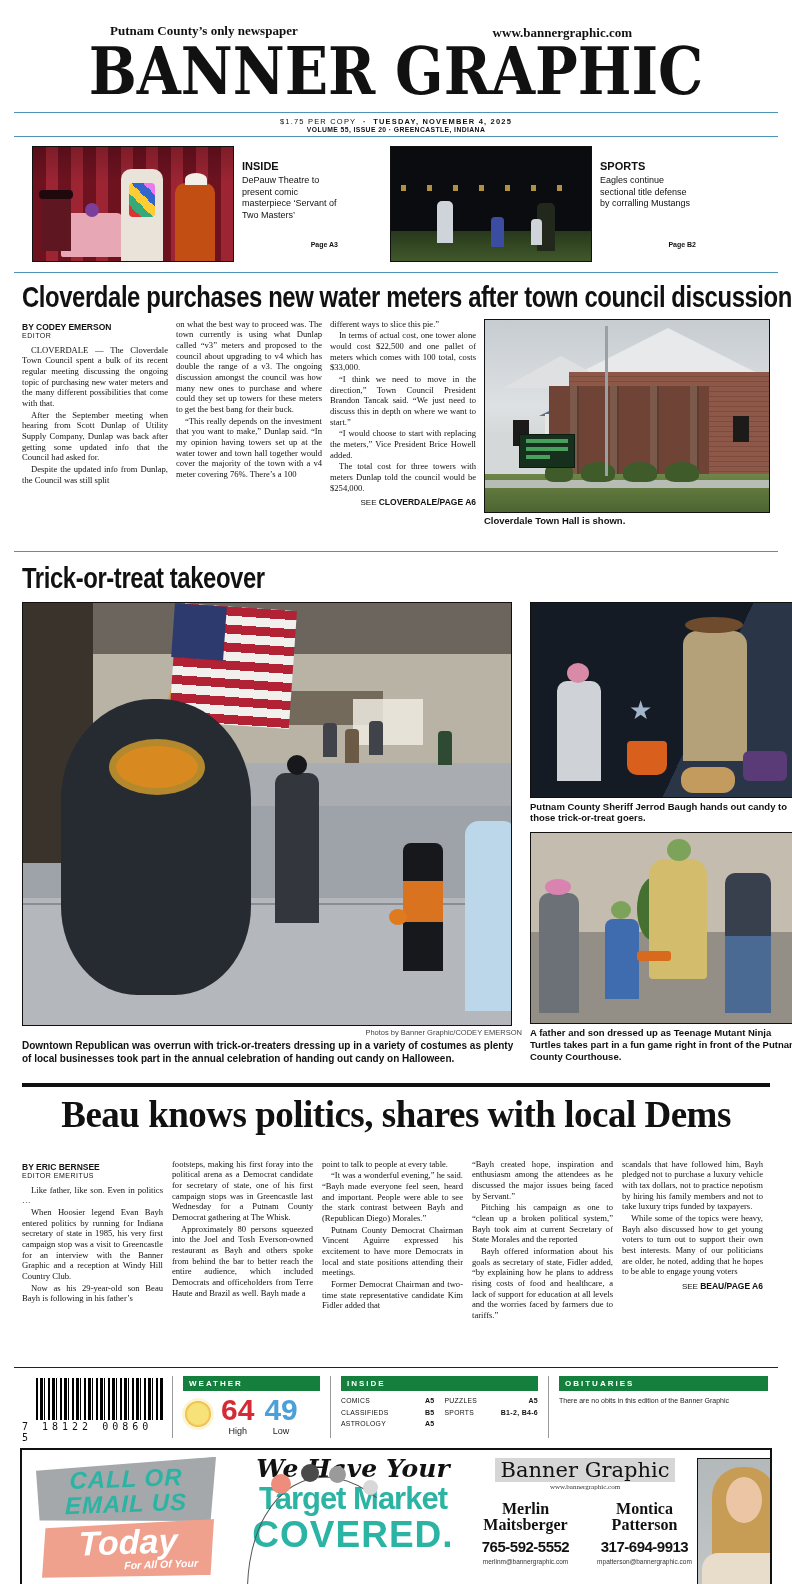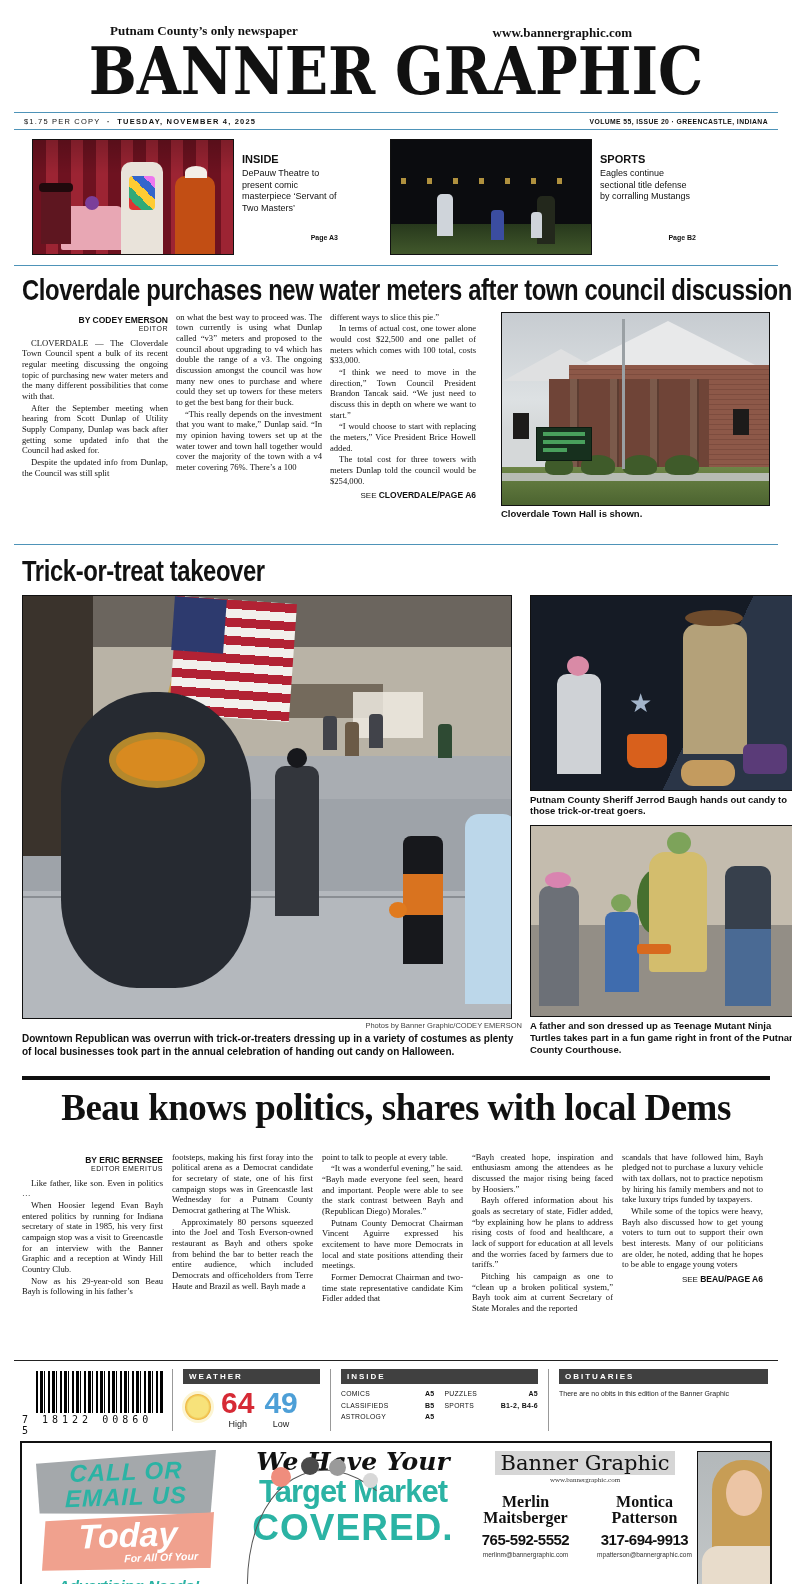--- a/index.html
+++ b/index.html
@@ -6,21 +6,21 @@
   body { background:#fff; font-family:"Liberation Serif", serif; color:#111; }
   .page { width:792px; height:1584px; margin:0 auto; background:#fff; overflow:hidden; position:relative; }
 
   
   .masthead { height:112px; padding-top:24px; position:relative; }
   .mast-top { display:flex; justify-content:space-between; width:560px; margin:0 auto 0 110px; font:bold 13px/1 "Liberation Serif", serif; }
   .mast-top .site { position:absolute; right:160px; top:26px; }
   .mast-title { text-align:center; font:bold 58px/1 "DejaVu Serif", serif; letter-spacing:0px; transform:scaleY(1.12) scaleX(.98); transform-origin:center top; margin-top:2px; }
 
   
-  .infobar { border-top:1px solid #4e93b8; border-bottom:1px solid #4e93b8; margin:0 14px; padding:4px 10px 3px; display:flex; justify-content:space-between; align-items:center; }
+  .infobar { border-top:1px solid #4e93b8; border-bottom:1px solid #4e93b8; margin:0 14px; padding:4px 10px 3px; display:flex; justify-content:space-between; align-items:center;flex-direction:column; }
   .infobar .left { font:bold 7.5px "Liberation Sans", sans-serif; letter-spacing:1.2px; }
   .infobar .left .plain { font-weight:normal; }
   .infobar .right { font:bold 6.8px "Liberation Sans", sans-serif; letter-spacing:.4px; }
 
   
   .teaser-strip { height:136px; margin:0 14px; border-bottom:1px solid #4e93b8; display:flex; gap:8px; padding:9px 8px 8px 18px; }
   .teaser { display:flex; gap:8px; }
   .teaser-photo { width:202px; height:116px; border:1px solid #111; position:relative; overflow:hidden; flex:none; }
   .teaser-txt { width:96px; padding-top:14px; position:relative; }
   .teaser-txt h3 { font:bold 11px "Liberation Sans", sans-serif; margin-bottom:3px; }
@@ -45,30 +45,30 @@
   .ph-football .field { position:absolute; left:0; right:0; bottom:0; height:30px; background:linear-gradient(#27381c,#41582b); }
   .ph-football .lights { position:absolute; top:38px; left:10px; right:10px; height:6px; background:repeating-linear-gradient(90deg,#d9b24a 0 5px,transparent 5px 26px); opacity:.8; }
   .ph-football .p1 { position:absolute; left:46px; bottom:18px; width:16px; height:42px; background:#cfd4da; border-radius:5px 5px 0 0; }
   .ph-football .p2 { position:absolute; left:100px; bottom:14px; width:13px; height:30px; background:#3b4da0; border-radius:4px 4px 0 0; }
   .ph-football .p3 { position:absolute; right:36px; bottom:10px; width:18px; height:48px; background:#23281c; border-radius:5px 5px 0 0; }
   .ph-football .p4 { position:absolute; left:140px; bottom:16px; width:11px; height:26px; background:#cfd4da; border-radius:4px 4px 0 0; }
 
   
   .story1 { margin:0 22px; }
   .hl-cond { font:800 30px/1.06 "Liberation Sans", sans-serif; letter-spacing:-.5px; white-space:nowrap; transform:scaleX(.795); transform-origin:left center; margin:8px 0 6px; }
-  .byline { text-align:right; padding:3px 0 6px; }
+  .byline { text-align:left; padding:3px 0 6px; }
   .byline .by { font:bold 8.5px "Liberation Sans", sans-serif; }
   .byline .ti { font:7px "Liberation Sans", sans-serif; letter-spacing:.5px; }
   .s1-body { display:flex; gap:8px; }
   .newscol { width:146px; flex:none; height:224px; overflow:hidden; }
   .newscol p { font:8.6px/1.24 "Liberation Serif", serif; text-align:justify; text-indent:9px; margin-bottom:1px; }
   .newscol p.cont { text-indent:0; }
   .jump { text-align:right; font:8px "Liberation Sans", sans-serif; margin-top:4px; }
   .jump b { font-size:8.5px; }
-  .s1-photo-wrap { flex:1;margin-left:17px; }
+  .s1-photo-wrap { flex:1; }
   .ph-townhall { width:100%; height:194px; border:1px solid #111; position:relative; overflow:hidden; background:linear-gradient(#c7ccd1,#dde1e3 45%,#d5d8d9 60%); }
   .ph-townhall .grass { position:absolute; left:0; right:0; bottom:0; height:38px; background:linear-gradient(#6d8547,#4c6430); }
   .ph-townhall .walk { position:absolute; left:0; bottom:24px; width:100%; height:8px; background:#b7bcb4; }
   .ph-townhall .bldg { position:absolute; right:0; top:52px; width:200px; height:112px; background:repeating-linear-gradient(#8d5848 0 4px,#7d4c3e 4px 5px); }
   .ph-townhall .roof1 { position:absolute; right:6px; top:8px; width:0; height:0; border-left:95px solid transparent; border-right:95px solid transparent; border-bottom:48px solid #e8e9ea; }
   .ph-townhall .roof2 { position:absolute; right:150px; top:36px; width:0; height:0; border-left:58px solid transparent; border-right:58px solid transparent; border-bottom:32px solid #dfe0e1; }
   .ph-townhall .porch { position:absolute; right:60px; top:66px; width:160px; height:98px; background:#6f4437; }
   .ph-townhall .col1,.ph-townhall .col2,.ph-townhall .col3,.ph-townhall .col4 { position:absolute; top:66px; width:9px; height:98px; background:#7b5a4b; box-shadow:inset -2px 0 #5c3d32; }
   .ph-townhall .col1{right:70px}.ph-townhall .col2{right:110px}.ph-townhall .col3{right:150px}.ph-townhall .col4{right:190px}
   .ph-townhall .win { position:absolute; width:16px; height:26px; background:#1d1b1a; top:96px; }
@@ -137,21 +137,21 @@
   .newscol2 p { font:8.6px/1.24 "Liberation Serif", serif; text-align:justify; text-indent:9px; margin-bottom:1px; }
   .newscol2 p.cont { text-indent:0; }
 
   
   .rule-thin { border-top:1.5px solid #222; margin:10px 14px 0; }
   .bottombar { display:flex; margin:8px 14px 0; height:62px; }
   .bc { width:158px; flex:none; padding-left:8px; position:relative; }
   .bc .bars { height:42px; margin:2px 8px 0 14px; background:repeating-linear-gradient(90deg,#000 0 2px,#fff 2px 4px,#000 4px 7px,#fff 7px 8px,#000 8px 9px,#fff 9px 12px); }
   .bc .digits { font:10px "DejaVu Sans Mono", monospace; letter-spacing:4px; margin-top:1px; }
   .bbox { border-left:1px solid #999; padding:0 10px; flex:none; }
-  .bbox .bhead { background:#404040; color:#fff; font:bold 8px "Liberation Sans", sans-serif; letter-spacing:2px; padding:3px 6px; }
+  .bbox .bhead { background:#15803d; color:#fff; font:bold 8px "Liberation Sans", sans-serif; letter-spacing:2px; padding:3px 6px; }
   .wx { width:158px; }
   .wx .wrow { display:flex; align-items:flex-start; gap:10px; padding:4px 2px 0 2px; }
   .sun { width:26px; height:26px; margin-top:6px; border-radius:50%; background:radial-gradient(circle at 50% 50%, #f7e27a 0 55%, #edb43c 70%, #e8960f); box-shadow:0 0 0 3px #f7e27a55; }
   .wx .t-high { color:#d62a35; font:bold 30px/1 "Liberation Sans", sans-serif; }
   .wx .t-low { color:#4d9fd7; font:bold 30px/1 "Liberation Sans", sans-serif; }
   .wx .t-lab { font:9px "Liberation Sans", sans-serif; color:#222; text-align:center; margin-top:1px; }
   .ins { width:218px; }
   .ins .cols { display:flex; gap:10px; padding-top:4px; }
   .ins .c { flex:1; }
   .ins .row { display:flex; justify-content:space-between; font:6.8px/1.7 "Liberation Sans", sans-serif; letter-spacing:.3px; }
@@ -379,23 +379,23 @@
         <p class="cont">footsteps, making his first foray into the political arena as a Democrat candidate for secretary of state, one of his first campaign stops was in Greencastle last Wednesday for a Putnam County Democrat gathering at The Whisk.</p>
         <p>Approximately 80 persons squeezed into the Joel and Tosh Everson-owned restaurant as Bayh and others spoke from behind the bar to better reach the entire audience, which included Democrats and officeholders from Terre Haute and Brazil as well. Bayh made a</p>
       </div>
       <div class="newscol2">
         <p class="cont">point to talk to people at every table.</p>
         <p>“It was a wonderful evening,” he said. “Bayh made everyone feel seen, heard and important. People were able to see the stark contrast between Bayh and (Republican Diego) Morales.”</p>
         <p>Putnam County Democrat Chairman Vincent Aguirre expressed his excitement to have more Democrats in local and state positions attending their meetings.</p>
         <p>Former Democrat Chairman and two-time state representative candidate Kim Fidler added that</p>
       </div>
       <div class="newscol2">
-        <p class="cont">“Bayh created hope, inspiration and enthusiasm among the attendees as he discussed the major rising being faced by Hoosiers.”</p>
+        <p class="cont">“Bayh created hope, inspiration and enthusiasm among the attendees as he discussed the major issues being faced by Servant.”</p>
+        <p>Pitching his campaign as one to “clean up a broken political system,” Bayh took aim at current Secretary of State Morales and the reported</p>
         <p>Bayh offered information about his goals as secretary of state, Fidler added, “by explaining how he plans to address rising costs of food and healthcare, a lack of support for education at all levels and the worries faced by farmers due to tariffs.”</p>
-        <p>Pitching his campaign as one to “clean up a broken political system,” Bayh took aim at current Secretary of State Morales and the reported</p>
       </div>
       <div class="newscol2">
         <p class="cont">scandals that have followed him, Bayh pledged not to purchase a luxury vehicle with tax dollars, not to practice nepotism by hiring his family members and not to take luxury trips funded by taxpayers.</p>
         <p>While some of the topics were heavy, Bayh also discussed how to get young voters to turn out to support their own best interests. Many of our politicians are older, he noted, adding that he hopes to be able to engage young voters</p>
         <div class="jump"><span>SEE </span><b>BEAU/PAGE A6</b></div>
       </div>
     </div>
   </div>
 
   <div class="rule-thin"></div>

